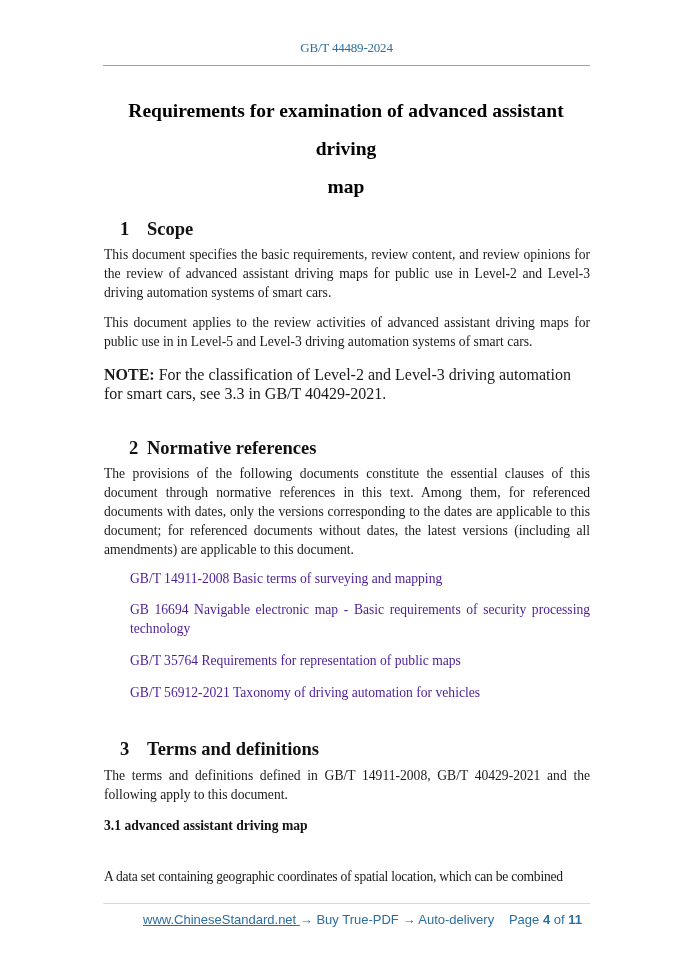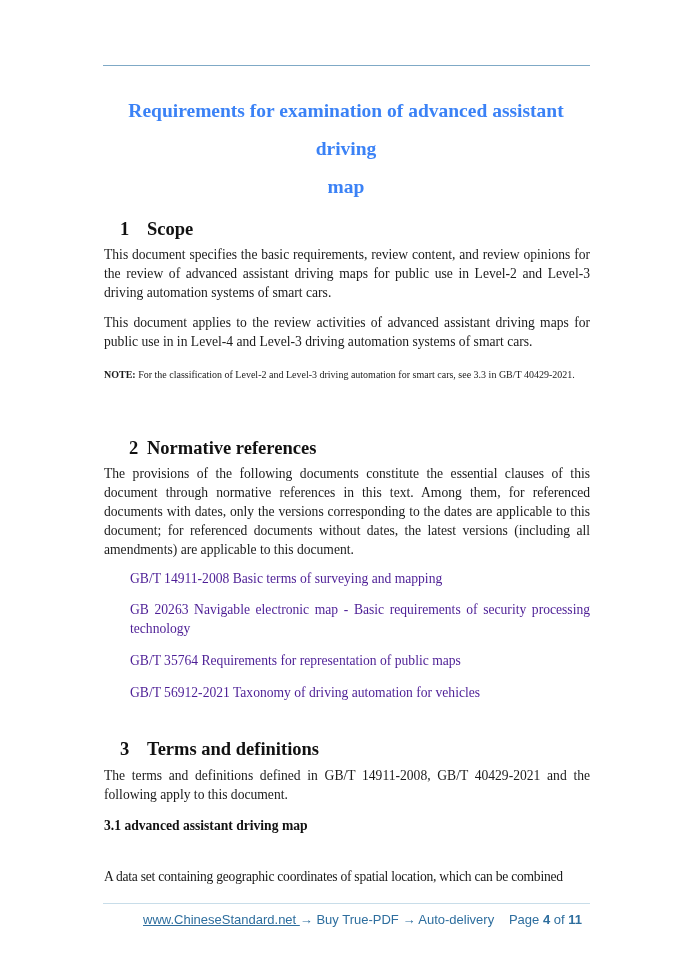--- a/index.html
+++ b/index.html
@@ -41,21 +41,21 @@
     }
     .doc-title {
       position: absolute;
       left: 96px;
       width: 500px;
       top: 92px;
       text-align: center;
       font-weight: bold;
       font-size: 19.5px;
       line-height: 38px;
-      color: #3b82f6;
+      color: #000000;
       margin: 0;
     }
     .content {
       position: absolute;
       left: 104px;
       width: 486px;
       top: 0;
     }
     .h1 {
       position: absolute;
@@ -77,21 +77,21 @@
       font-size: 13.6px;
       line-height: 19px;
       text-align: justify;
       color: #1a1a1a;
       margin: 0;
     }
     .note {
       position: absolute;
       left: 0;
       width: 486px;
-      font-size: 10px;
+      font-size: 16px;
       line-height: 19px;
       color: #1a1a1a;
       margin: 0;
     }
     .note b { font-weight: bold; }
     .ref {
       position: absolute;
       left: 26px;
       width: 460px;
       font-size: 13.6px;
@@ -141,49 +141,50 @@
       right: 7px;
       top: 0;
     }
     .footer .pager b { font-weight: bold; }
   </style>
 </head>
 <body>
 
 <div class="page">
 
+  <div class="running-header">GB/T 44489-2024</div>
   <div class="header-rule"></div>
 
   <h1 class="doc-title">
     <span>Requirements for examination of advanced assistant driving</span><br>
     <span>map</span>
   </h1>
 
   <div class="content">
 
     <h2 class="h1" style="top:203px;">
       <span class="num">1</span><span>Scope</span>
     </h2>
 
     <p class="para" style="top:245px;">This document specifies the basic requirements, review content, and review opinions for the review of advanced assistant driving maps for public use in Level-2 and Level-3 driving automation systems of smart cars.</p>
 
-    <p class="para" style="top:313px;">This document applies to the review activities of advanced assistant driving maps for public use in in Level-4 and Level-3 driving automation systems of smart cars.</p>
+    <p class="para" style="top:313px;">This document applies to the review activities of advanced assistant driving maps for public use in in Level-5 and Level-3 driving automation systems of smart cars.</p>
 
     <p class="note" style="top:365px;">
       <b>NOTE:</b><span> For the classification of Level-2 and Level-3 driving automation for smart cars, see 3.3 in GB/T 40429-2021.</span>
     </p>
 
     <h2 class="h1" style="top:422px;text-align:center;">
       <span class="num">2</span><span>Normative references</span>
     </h2>
 
     <p class="para" style="top:464px;">The provisions of the following documents constitute the essential clauses of this document through normative references in this text. Among them, for referenced documents with dates, only the versions corresponding to the dates are applicable to this document; for referenced documents without dates, the latest versions (including all amendments) are applicable to this document.</p>
 
     <p class="ref" style="top:569px;">GB/T 14911-2008 Basic terms of surveying and mapping</p>
-    <p class="ref" style="top:600px;">GB 20263 Navigable electronic map - Basic requirements of security processing technology</p>
+    <p class="ref" style="top:600px;">GB 16694 Navigable electronic map - Basic requirements of security processing technology</p>
     <p class="ref" style="top:651px;">GB/T 35764 Requirements for representation of public maps</p>
     <p class="ref" style="top:683px;">GB/T 56912-2021 Taxonomy of driving automation for vehicles</p>
 
     <h2 class="h1" style="top:723px;">
       <span class="num">3</span><span>Terms and definitions</span>
     </h2>
 
     <p class="para" style="top:766px;">The terms and definitions defined in GB/T 14911-2008, GB/T 40429-2021 and the following apply to this document.</p>
 
     <h3 class="h3" style="top:818px;">3.1 advanced assistant driving map</h3>

